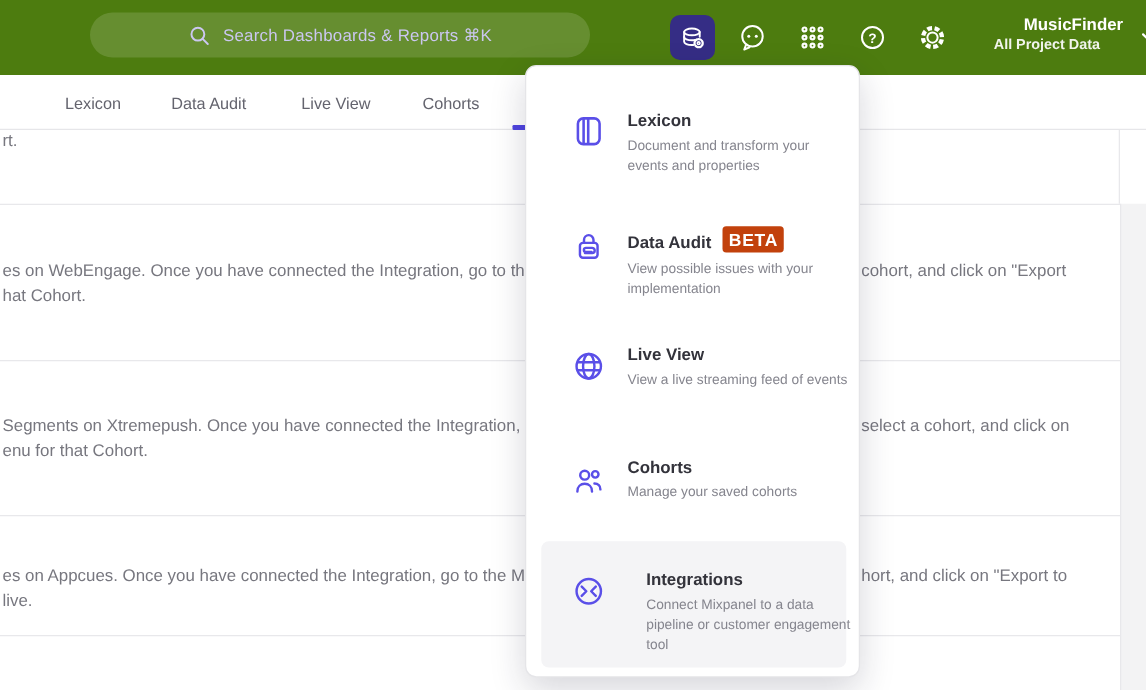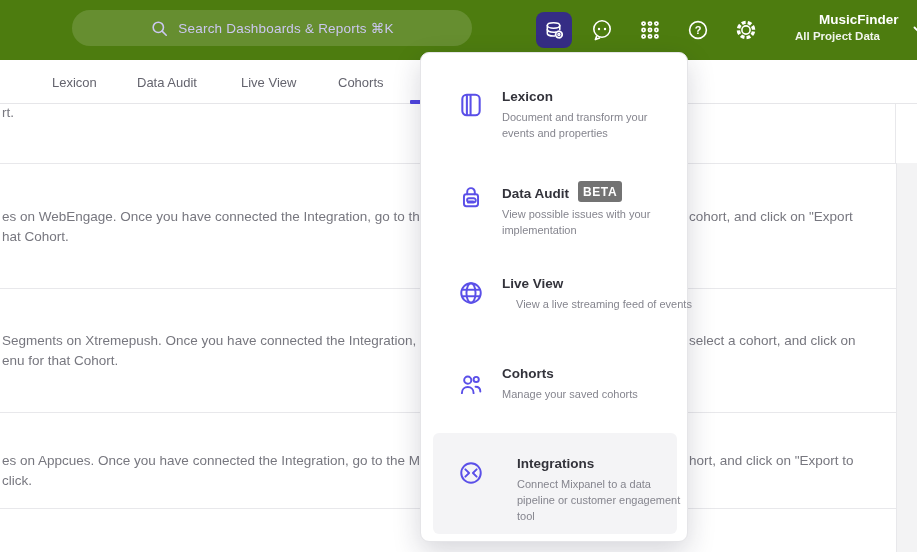--- a/index.html
+++ b/index.html
@@ -35,22 +35,22 @@
   .vline { position:absolute; left:895px; top:104px; width:1px; height:59px; background:#e8e8eb; }
   .frag { position:absolute; white-space:nowrap; font-size:13.5px; color:#77777f; line-height:20px; }
 
   
   .menu { position:absolute; left:420px; top:52px; width:268px; height:490px; background:#fff;
           border:1px solid #e5e5e8; border-radius:9px; box-shadow:0 10px 28px rgba(30,30,55,0.18); }
   .mi-ic { position:absolute; left:37px; width:26px; height:28px; }
   .mi-tx { position:absolute; left:81px; }
   .mi-title { font-size:13.5px; font-weight:700; color:#33333b; line-height:16px; }
   .mi-desc { font-size:11px; color:#85858e; line-height:16px; margin-top:4px; }
-  .w-lex { width:172px; } .w-da { width:192px; } .w-lv { width:188px;margin-left:14px; } .w-co { width:200px; } .w-in { width:168px; }
-  .badge { display:inline-block; background:#737373; color:#fff; font-size:12px; font-weight:700;
+  .w-lex { width:172px; } .w-da { width:192px; } .w-lv { width:188px; } .w-co { width:200px; } .w-in { width:168px; }
+  .badge { display:inline-block; background:#c2410c; color:#fff; font-size:14px; font-weight:700;
            letter-spacing:.6px; padding:2.5px 5px; border-radius:3px; margin-left:9px; vertical-align:2px; }
   .hl { position:absolute; left:12px; top:380px; width:244px; height:101px; background:#f4f4f6; border-radius:6px; }
   .mi { position:absolute; left:0; right:0; cursor:pointer; }
 </style>
 </head>
 <body>
 
 <div class="app">
 
   <div class="header">
@@ -135,21 +135,21 @@
     <span class="frag" style="left:2px; top:103px;">es on WebEngage. Once you have connected the Integration, go to the</span>
     <span class="frag" style="left:689px; top:103px;">cohort, and click on "Export</span>
     <span class="frag" style="left:2px; top:123px;">hat Cohort.</span>
 
     <span class="frag" style="left:2px; top:227px;">Segments on Xtremepush. Once you have connected the Integration,</span>
     <span class="frag" style="left:689px; top:227px;">select a cohort, and click on</span>
     <span class="frag" style="left:2px; top:247px;">enu for that Cohort.</span>
 
     <span class="frag" style="left:2px; top:347px;">es on Appcues. Once you have connected the Integration, go to the M</span>
     <span class="frag" style="left:689px; top:347px;">hort, and click on "Export to</span>
-    <span class="frag" style="left:2px; top:367px;">click.</span>
+    <span class="frag" style="left:2px; top:367px;">live.</span>
   </div>
   <div class="divider d1"></div>
   <div class="divider d2"></div>
   <div class="divider d3"></div>
   <div class="divider d4"></div>
   <div class="vline"></div>
   <div class="gray-strip"></div>
 
   <div class="menu">
 

